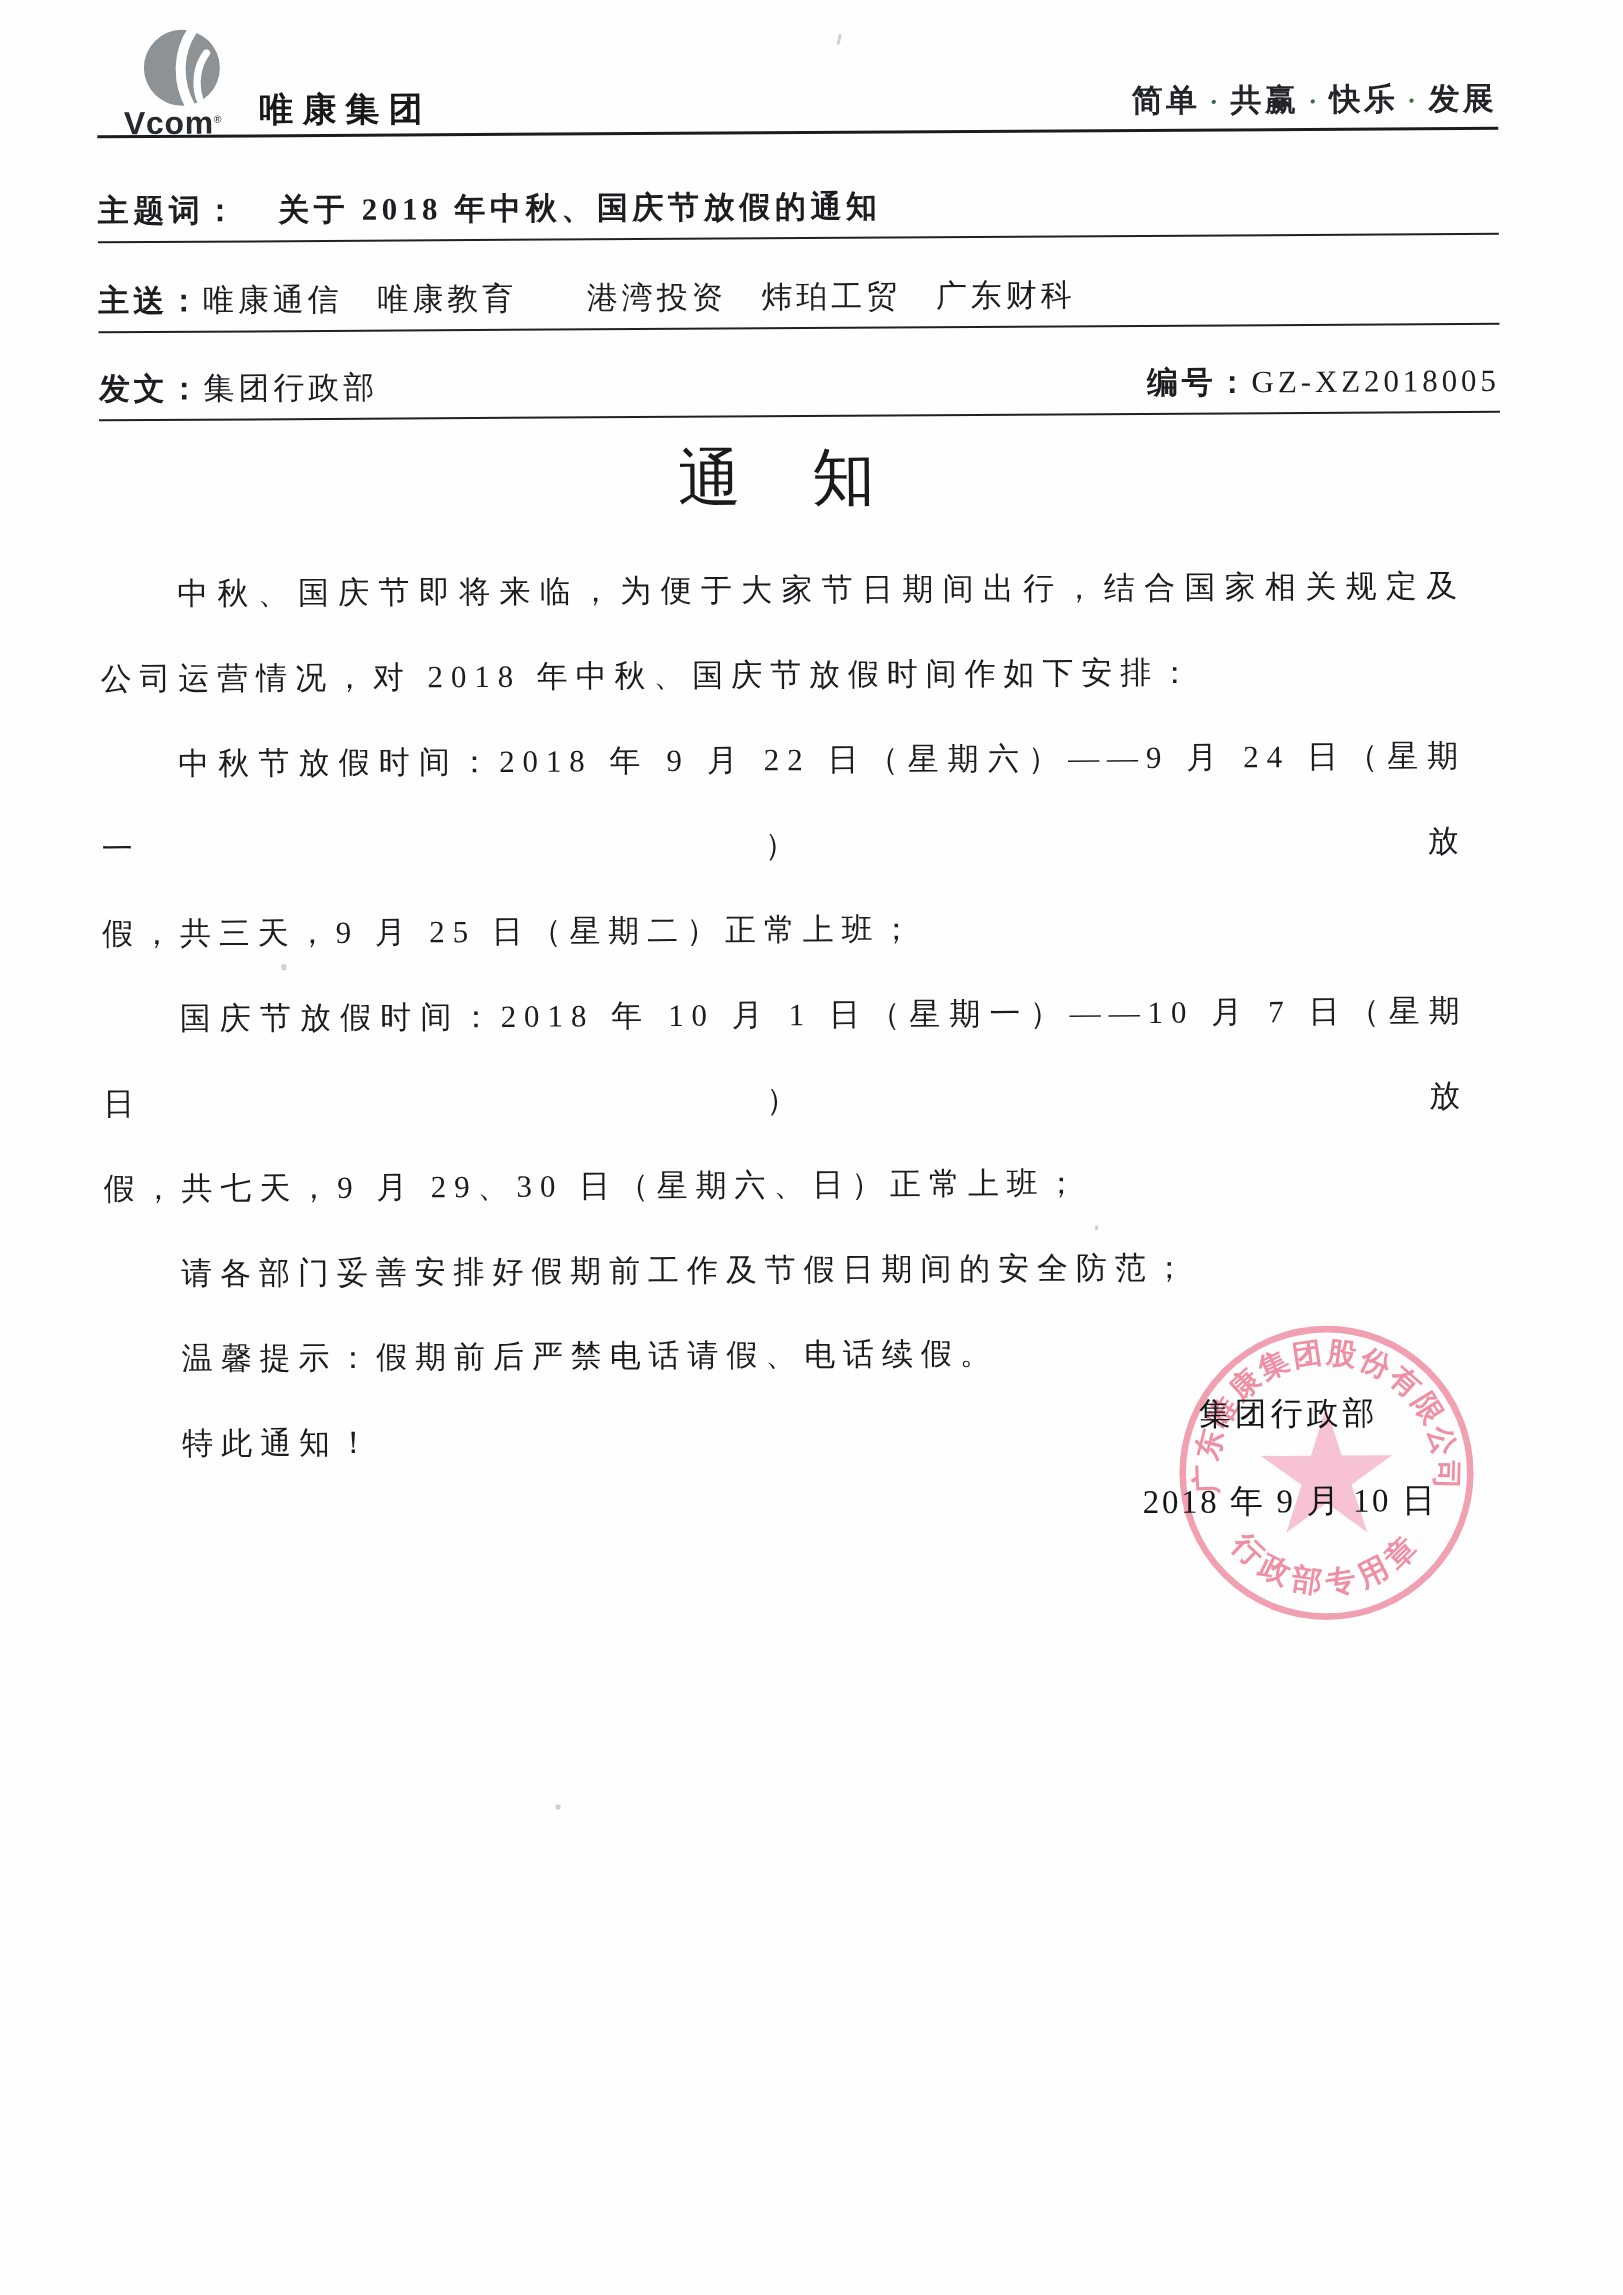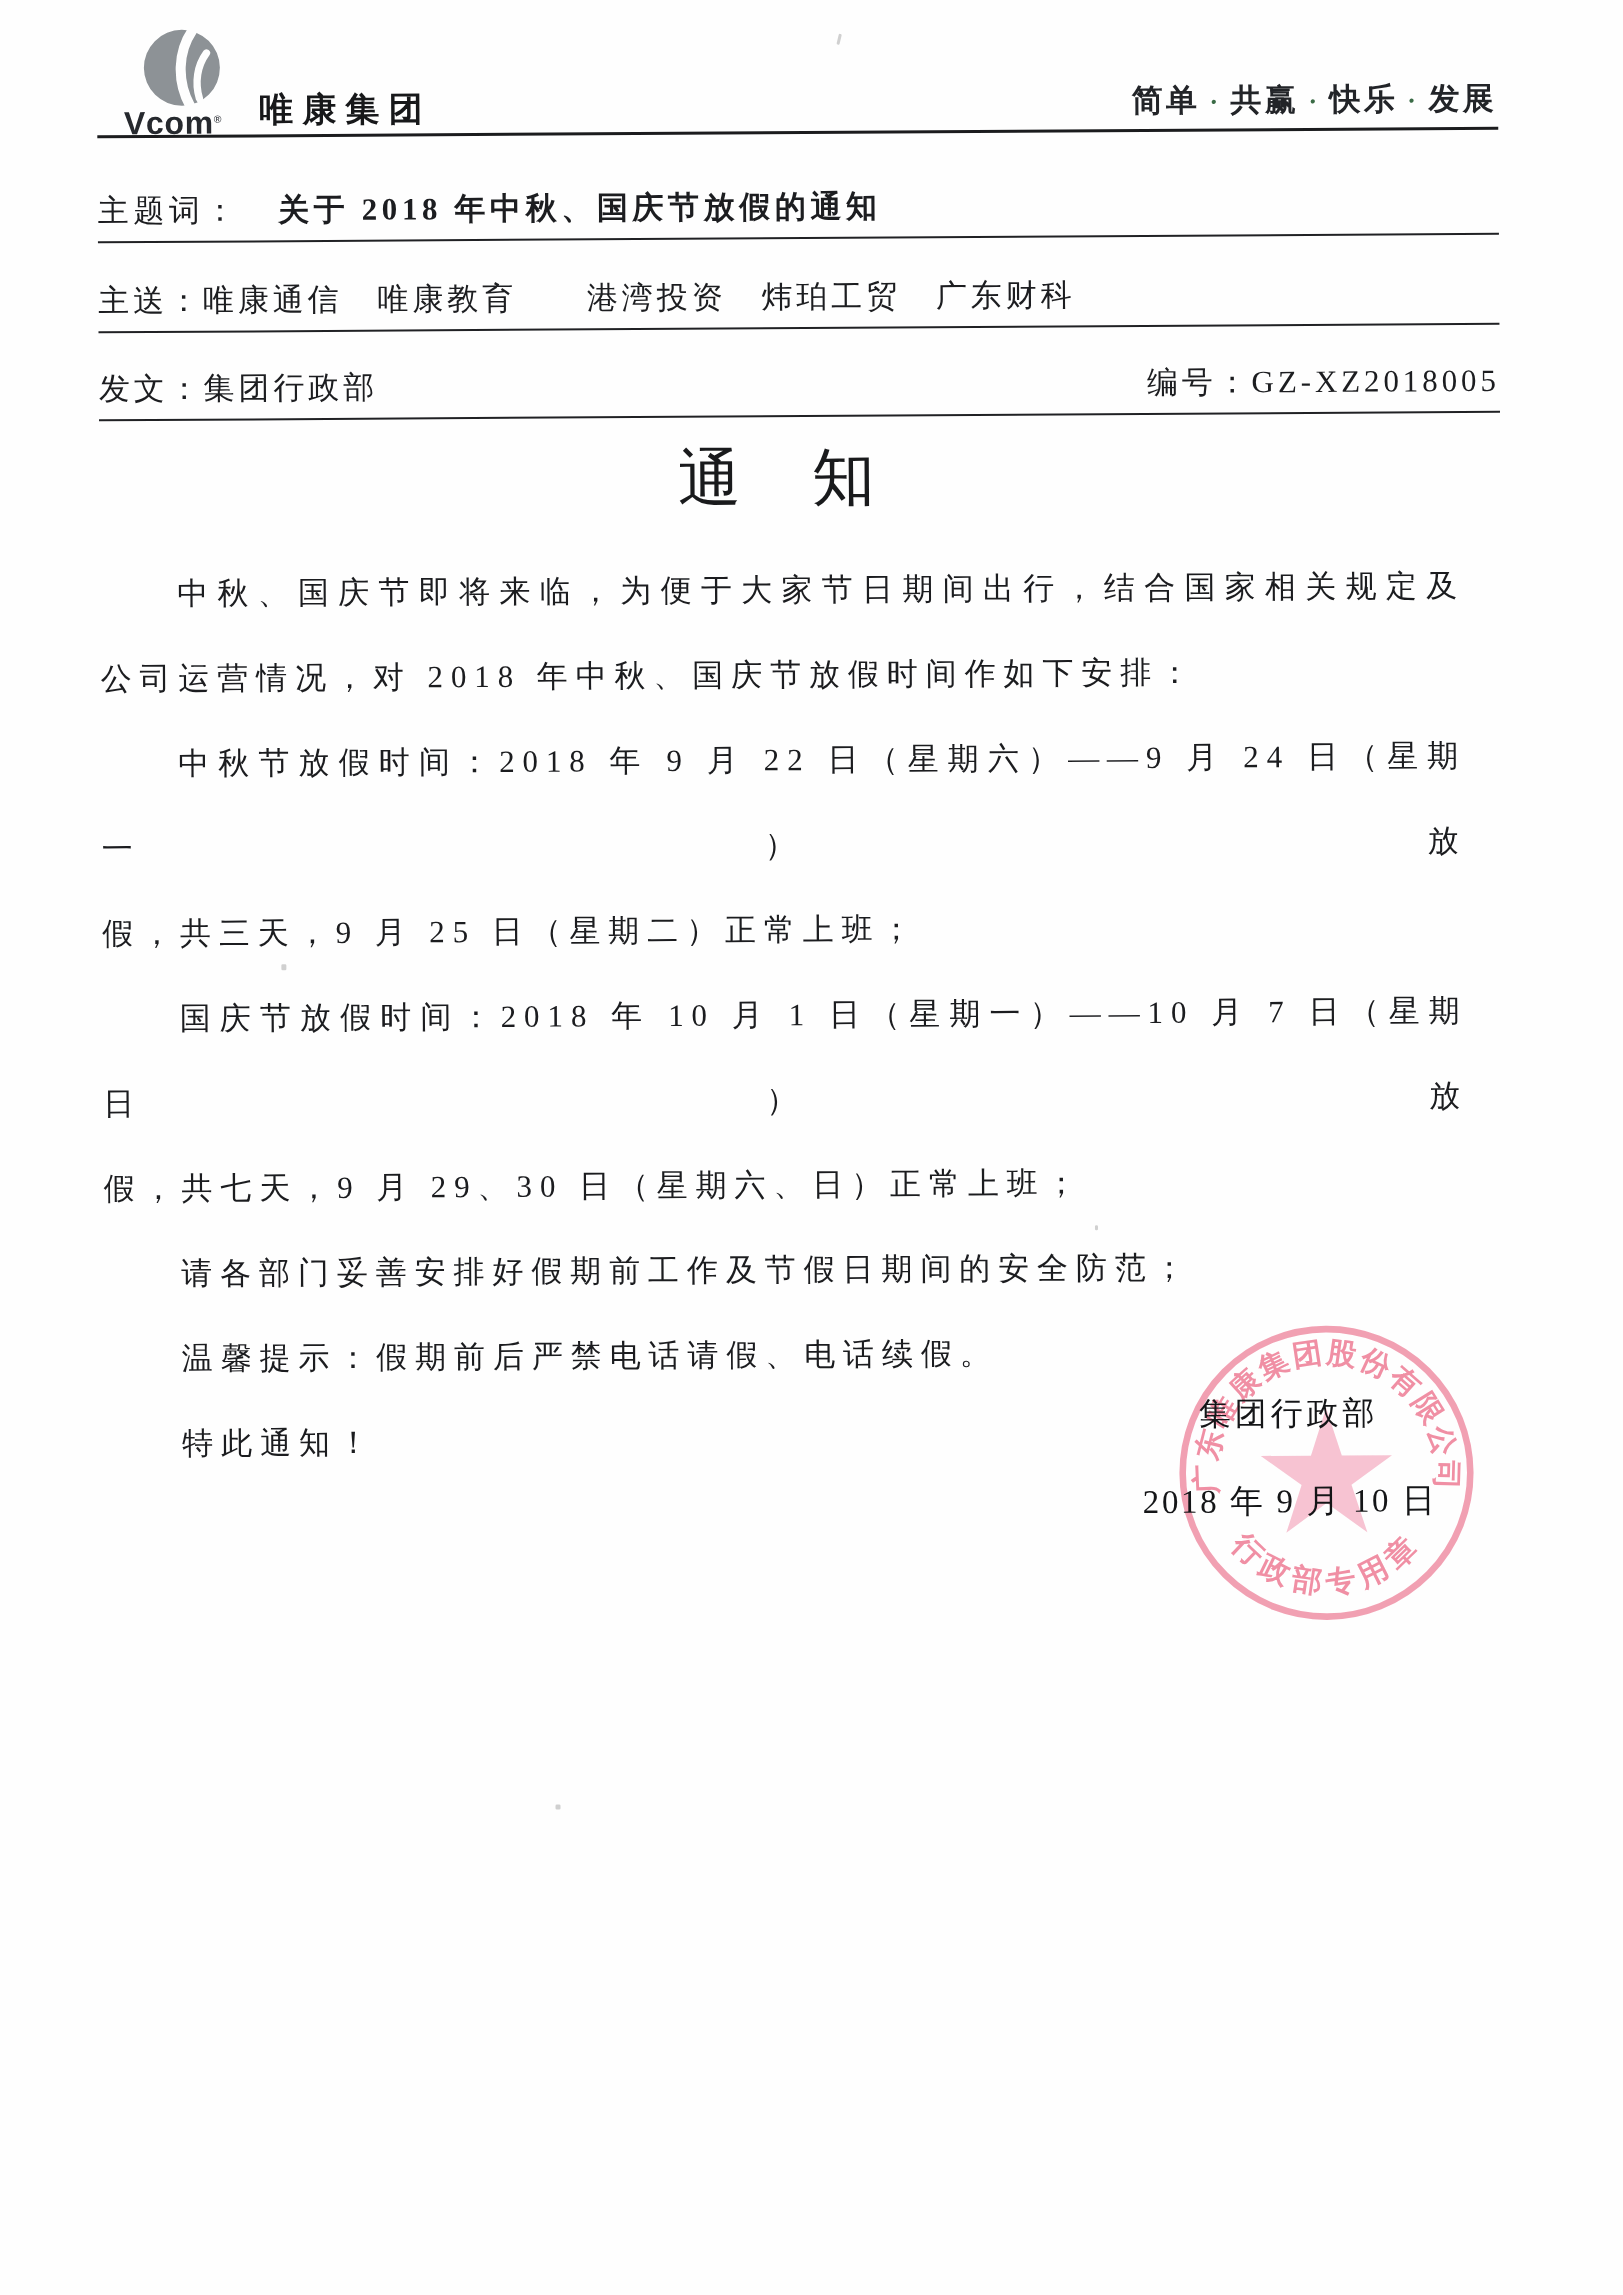--- a/index.html
+++ b/index.html
@@ -37,21 +37,21 @@
   
   .meta-row{
     position:absolute;left:99px;width:1401px;
     font-size:31px;letter-spacing:3.9px;color:#1c1d20;
     border-bottom:2.6px solid #202124;padding-bottom:9.2px;
     white-space:nowrap;
   }
   .meta-subject{top:186px;font-weight:bold;letter-spacing:4.6px;}
   .meta-recipients{top:276px;}
   .meta-issuer{top:364px;display:flex;justify-content:space-between;}
-  .meta-label{font-weight:normal;}
+  .meta-label{font-weight:bold;}
   .gap{display:inline-block;width:38px;}
 
   
   .doc-title{
     position:absolute;left:0;width:1623px;top:435px;
     text-align:center;font-size:63px;font-weight:500;
     letter-spacing:71px;color:#191a1c;
   }
 
   

